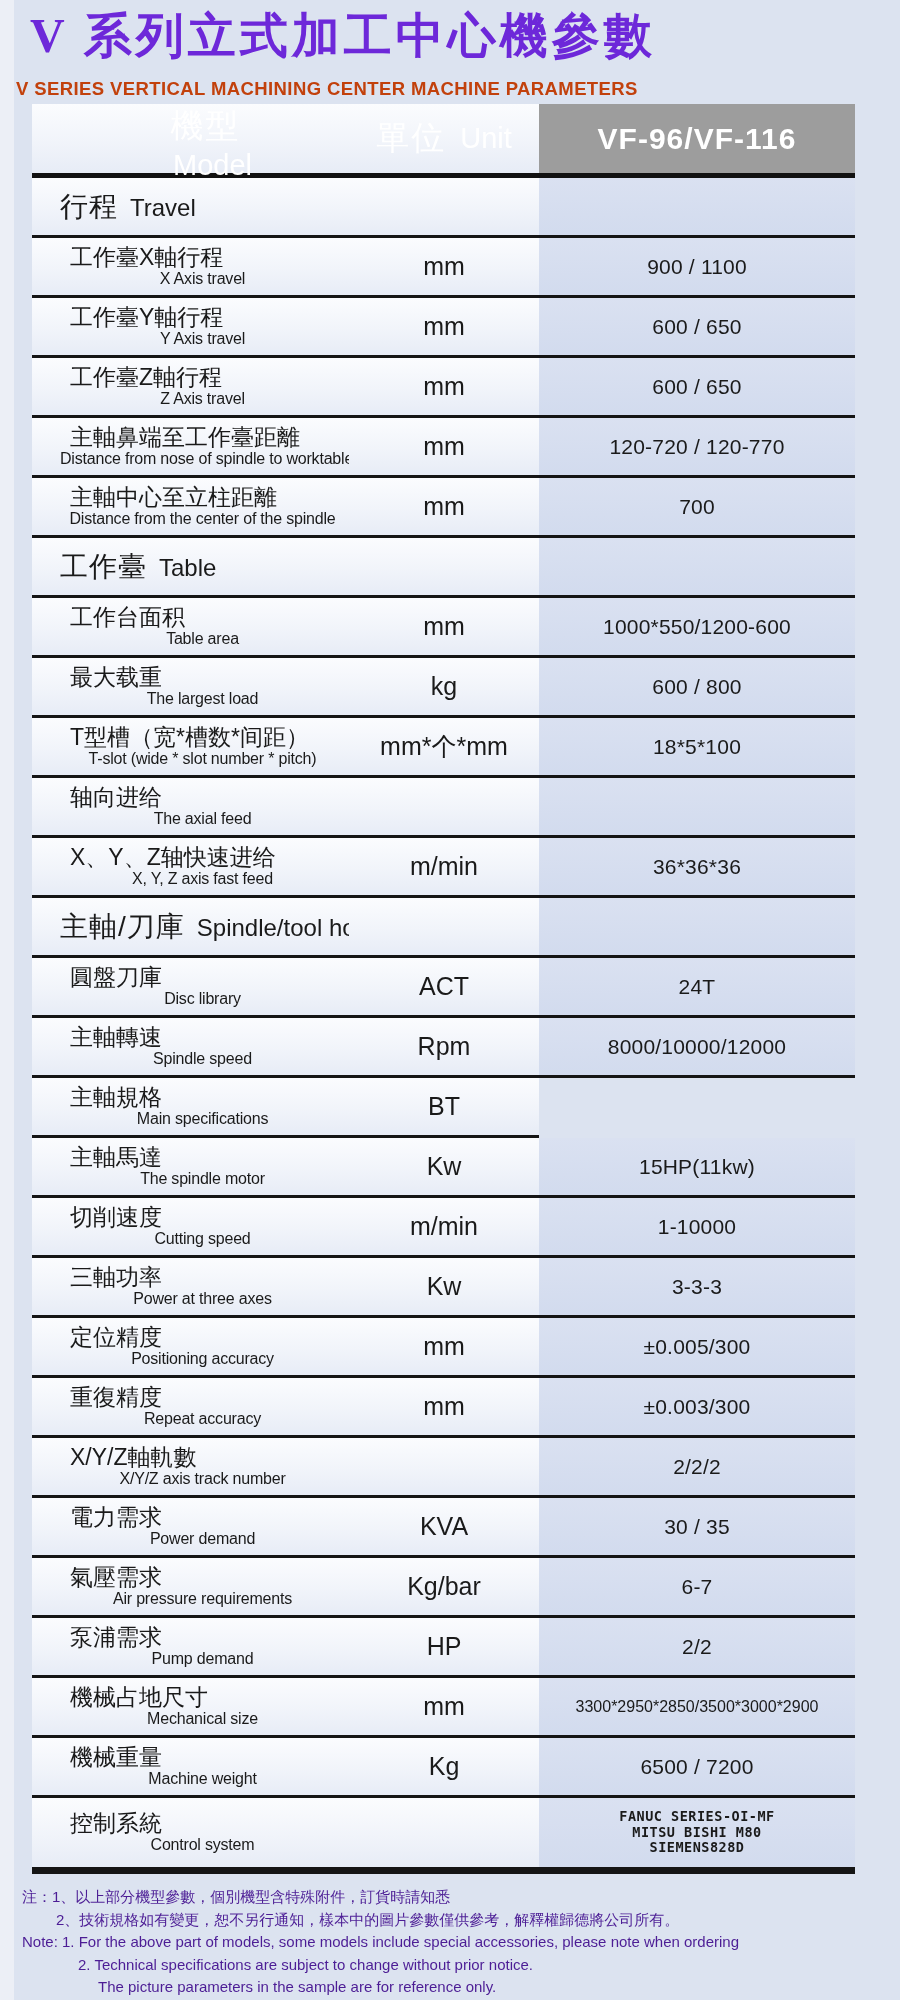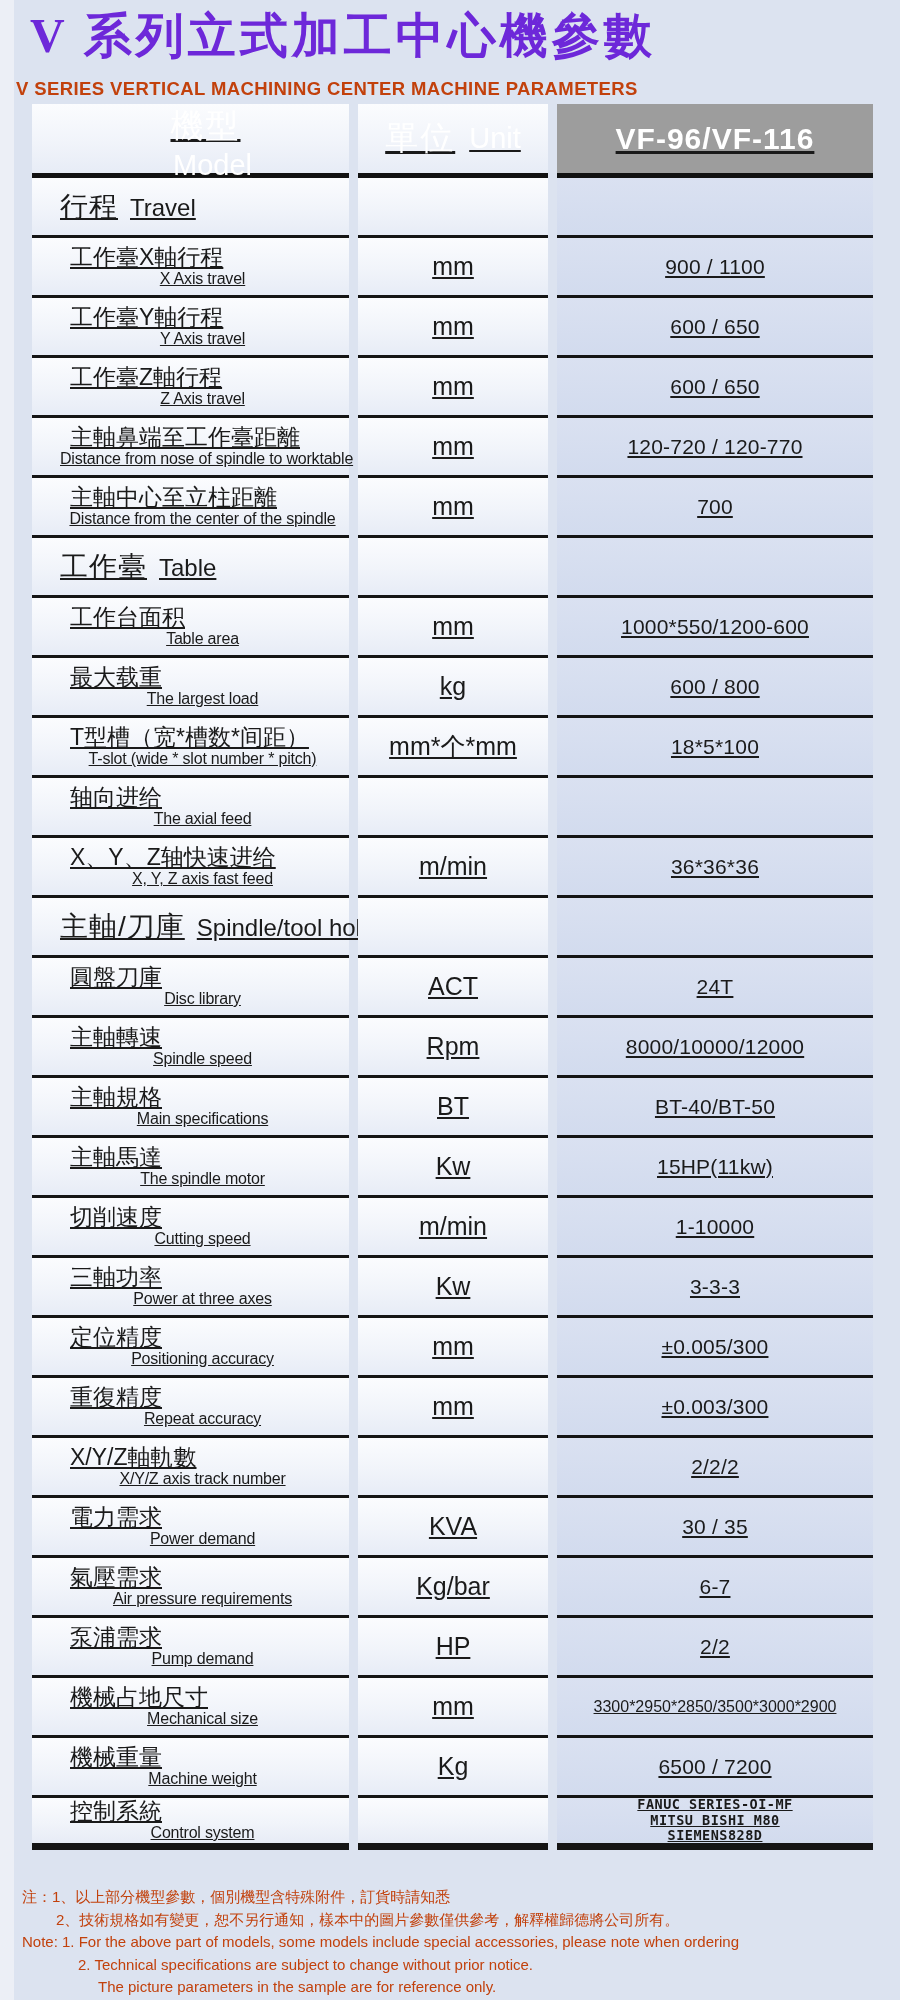--- a/index.html
+++ b/index.html
@@ -28,42 +28,41 @@
   .title-en {
     position:absolute; left:16px; top:78px;
     font-size:18.5px; font-weight:800; 
     letter-spacing:.4px; color:#c2410c; white-space:nowrap;
   }
   
   .spec-table { position:absolute; left:32px; top:104px; width:836px; }
   .grid-row {
     display:grid;
     grid-template-columns:317px 190px 316px;
-    column-gap:9px;
-    text-decoration:underline;
+    column-gap:0;
   }
   .cell { position:relative; }
   
   .head-row .cell {
     height:74px;
     background:#9d9d9d;
     border-bottom:5px solid #121212;
     display:flex; align-items:center; justify-content:center;
     color:#fff;
   }
   .head-row .cell.c1 { justify-content:flex-start; padding-left:34px; }
   .head-zh { font-size:33px; letter-spacing:2px; }
   .head-en { font-size:29px; margin-left:14px; }
   .head-model { font-size:30px; font-weight:bold; letter-spacing:1px; }
   
   .body-row .cell {
     height:60px;
     border-bottom:3px solid #151515;
   }
-  .body-row.tall .cell { height:52px; }
+  .body-row.tall .cell { height:76px; }
   .body-row.last .cell { border-bottom:7px solid #151515; }
   .cell.c1, .cell.c2 {
     background:linear-gradient(180deg,#fbfcfe 0%,#f1f4fa 55%,#e7ecf6 100%);
   }
   .cell.c3 {
     background:linear-gradient(180deg,#dae1f1 0%,#d2dbee 100%);
   }
   .cell.c1 {
     display:flex; flex-direction:column; justify-content:center;
     padding-left:28px; padding-right:4px;
@@ -80,21 +79,21 @@
   .unit-text { font-size:25px; }
   .value-text { font-size:21px; letter-spacing:.2px; }
   .value-text.small { font-size:16px; letter-spacing:0; }
   .ctrl-lines { display:flex; flex-direction:column; align-items:center; justify-content:center; }
   .ctrl-line {
     font-family:"DejaVu Sans Mono","Liberation Mono",monospace;
     font-size:13.5px; font-weight:bold; line-height:1.15; letter-spacing:.5px;
   }
   
   .notes { position:absolute; left:22px; top:1886px; width:860px; }
-  .note-line { font-size:15px; line-height:1.5; white-space:nowrap; color:#c2410c; }
+  .note-line { font-size:15px; line-height:1.5; white-space:nowrap; color:#4c1d95; }
   .note-line.n2 { padding-left:34px; }
   .note-line.n4 { padding-left:56px; }
   .note-line.n5 { padding-left:76px; }
 </style>
 </head>
 <body>
 
 <div class="page">
 
   <div class="title-zh">V 系列立式加工中心機參數</div>
@@ -290,23 +289,20 @@
     </div>
   </div>
         <div class="grid-row body-row">
     <div class="cell c1">
       <div class="zh-label">主軸規格</div>
       <div class="en-label">Main specifications</div>
     </div>
     <div class="cell c2">
       <span class="unit-text">BT</span>
     </div>
-    <div class="cell c3">
-      <span class="value-text">BT-40/BT-50</span>
-    </div>
   </div>
         <div class="grid-row body-row">
     <div class="cell c1">
       <div class="zh-label">主軸馬達</div>
       <div class="en-label">The spindle motor</div>
     </div>
     <div class="cell c2">
       <span class="unit-text">Kw</span>
     </div>
     <div class="cell c3">

